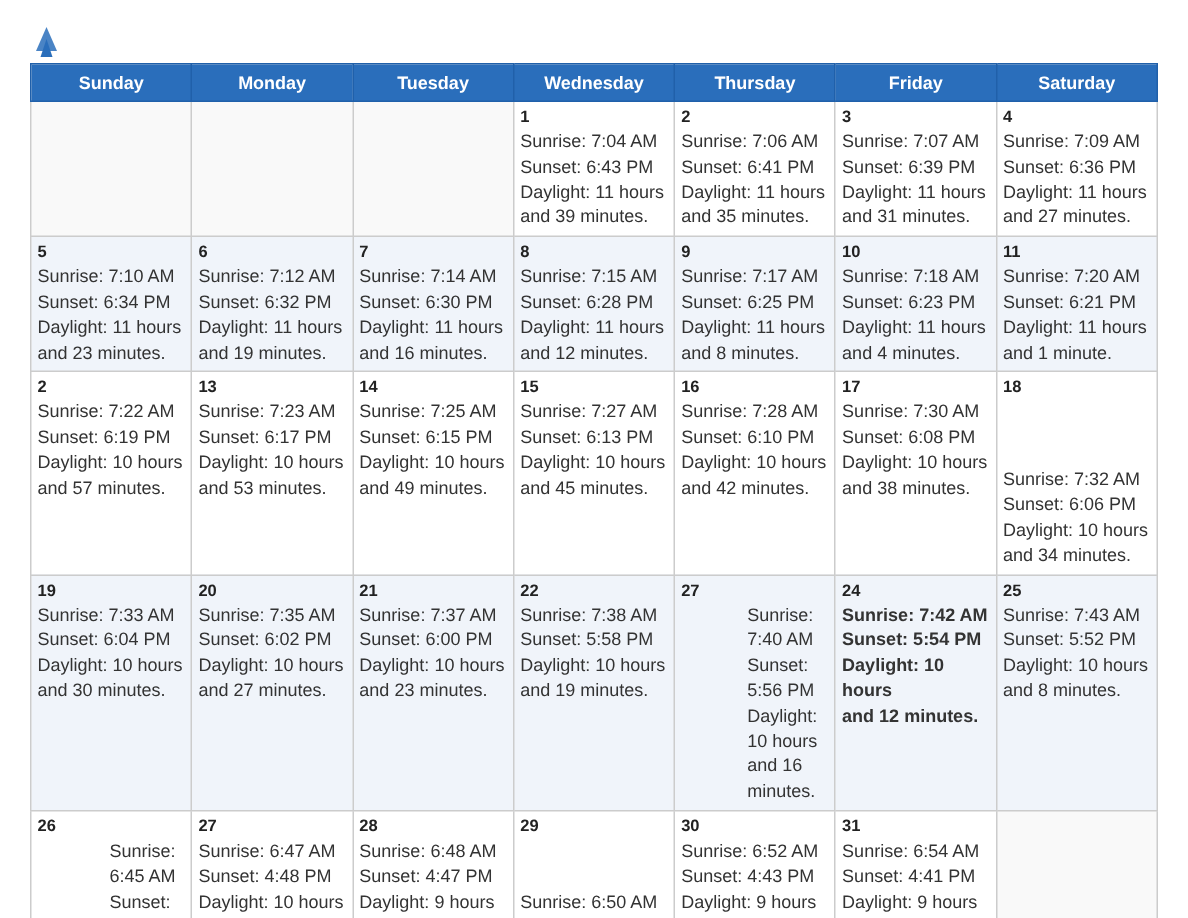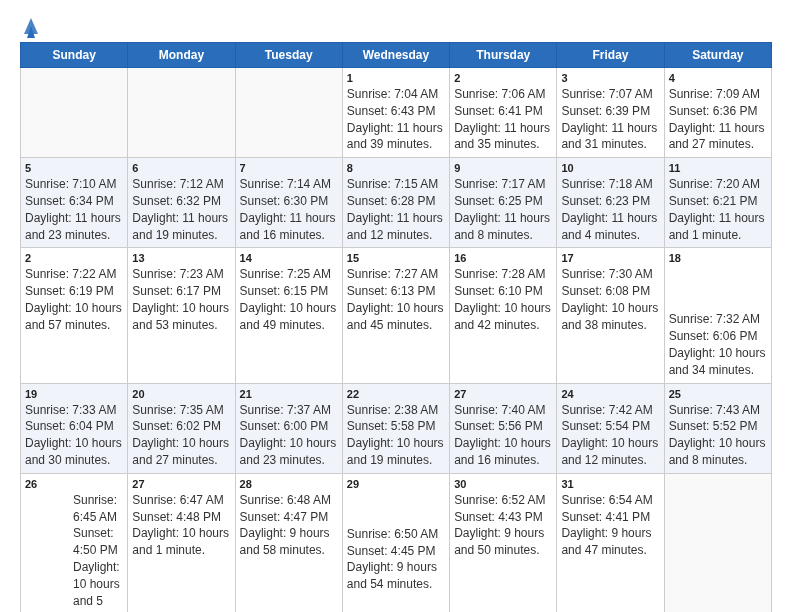--- a/index.html
+++ b/index.html
@@ -290,35 +290,35 @@
           </td>
           <td>
             <div class="cell-day">21</div>
             <div class="cell-info" style="white-space: pre-line;">Sunrise: 7:37 AM
 Sunset: 6:00 PM
 Daylight: 10 hours
 and 23 minutes.</div>
           </td>
           <td>
             <div class="cell-day">22</div>
-            <div class="cell-info" style="white-space: pre-line;">Sunrise: 2:38 AM
+            <div class="cell-info" style="white-space: pre-line;">Sunrise: 7:38 AM
 Sunset: 5:58 PM
 Daylight: 10 hours
 and 19 minutes.</div>
           </td>
           <td>
             <div class="cell-day">27</div>
-            <div class="cell-info" style="white-space: pre-line;">Sunrise: 7:40 AM
+            <div class="cell-info" style="white-space: pre-line; margin-left: 44px;">Sunrise: 7:40 AM
 Sunset: 5:56 PM
 Daylight: 10 hours
 and 16 minutes.</div>
           </td>
           <td>
             <div class="cell-day">24</div>
-            <div class="cell-info" style="white-space: pre-line;">Sunrise: 7:42 AM
+            <div class="cell-info" style="white-space: pre-line; font-weight: bold;">Sunrise: 7:42 AM
 Sunset: 5:54 PM
 Daylight: 10 hours
 and 12 minutes.</div>
           </td>
           <td>
             <div class="cell-day">25</div>
             <div class="cell-info" style="white-space: pre-line;">Sunrise: 7:43 AM
 Sunset: 5:52 PM
 Daylight: 10 hours
 and 8 minutes.</div>

